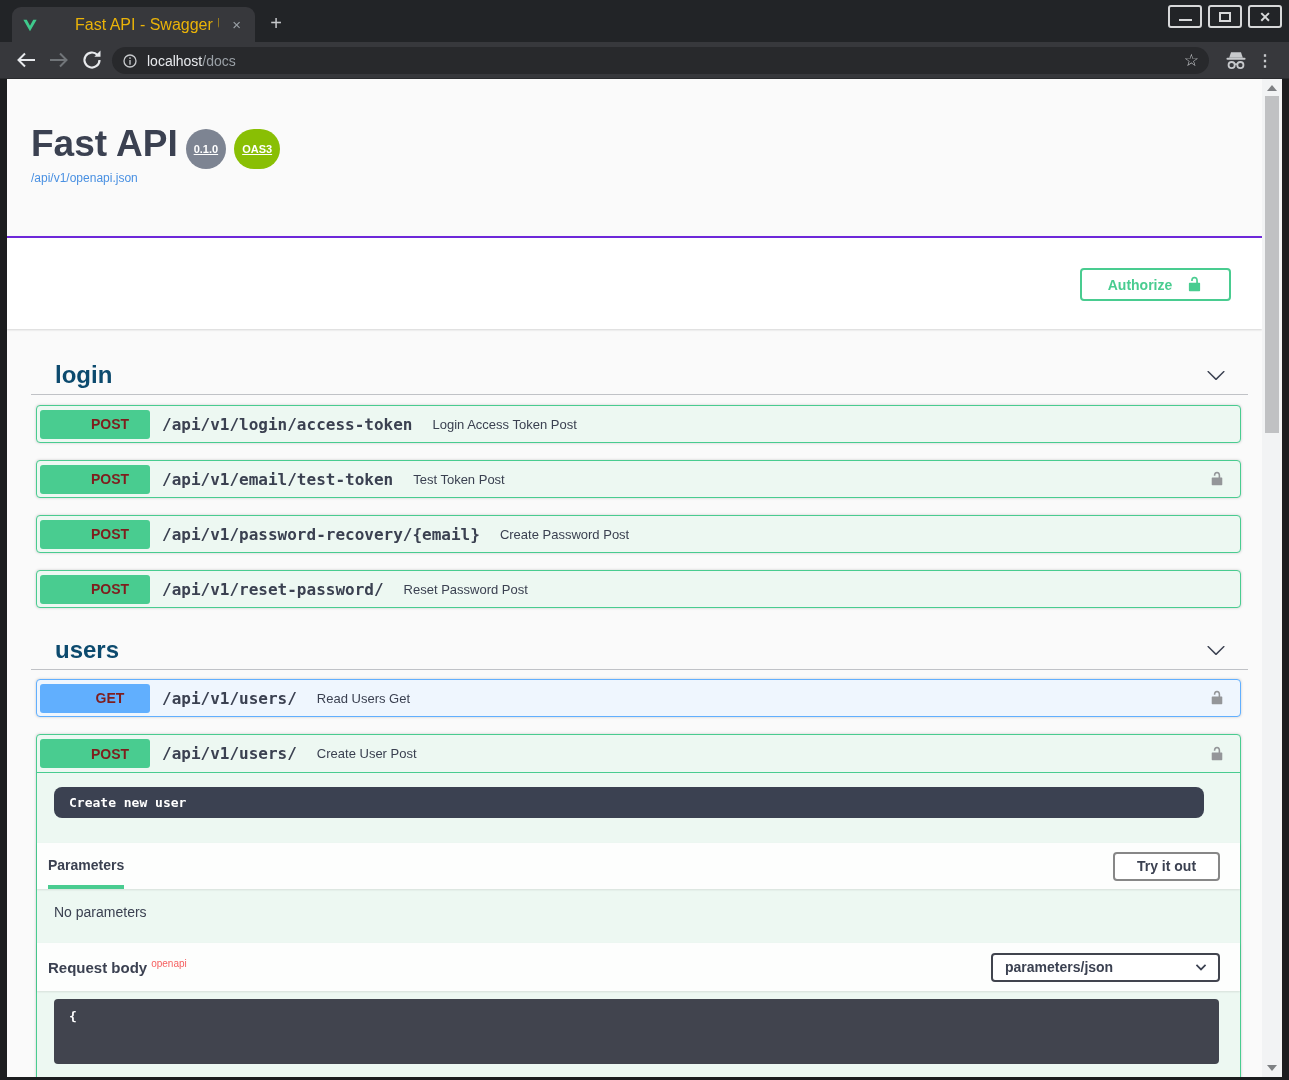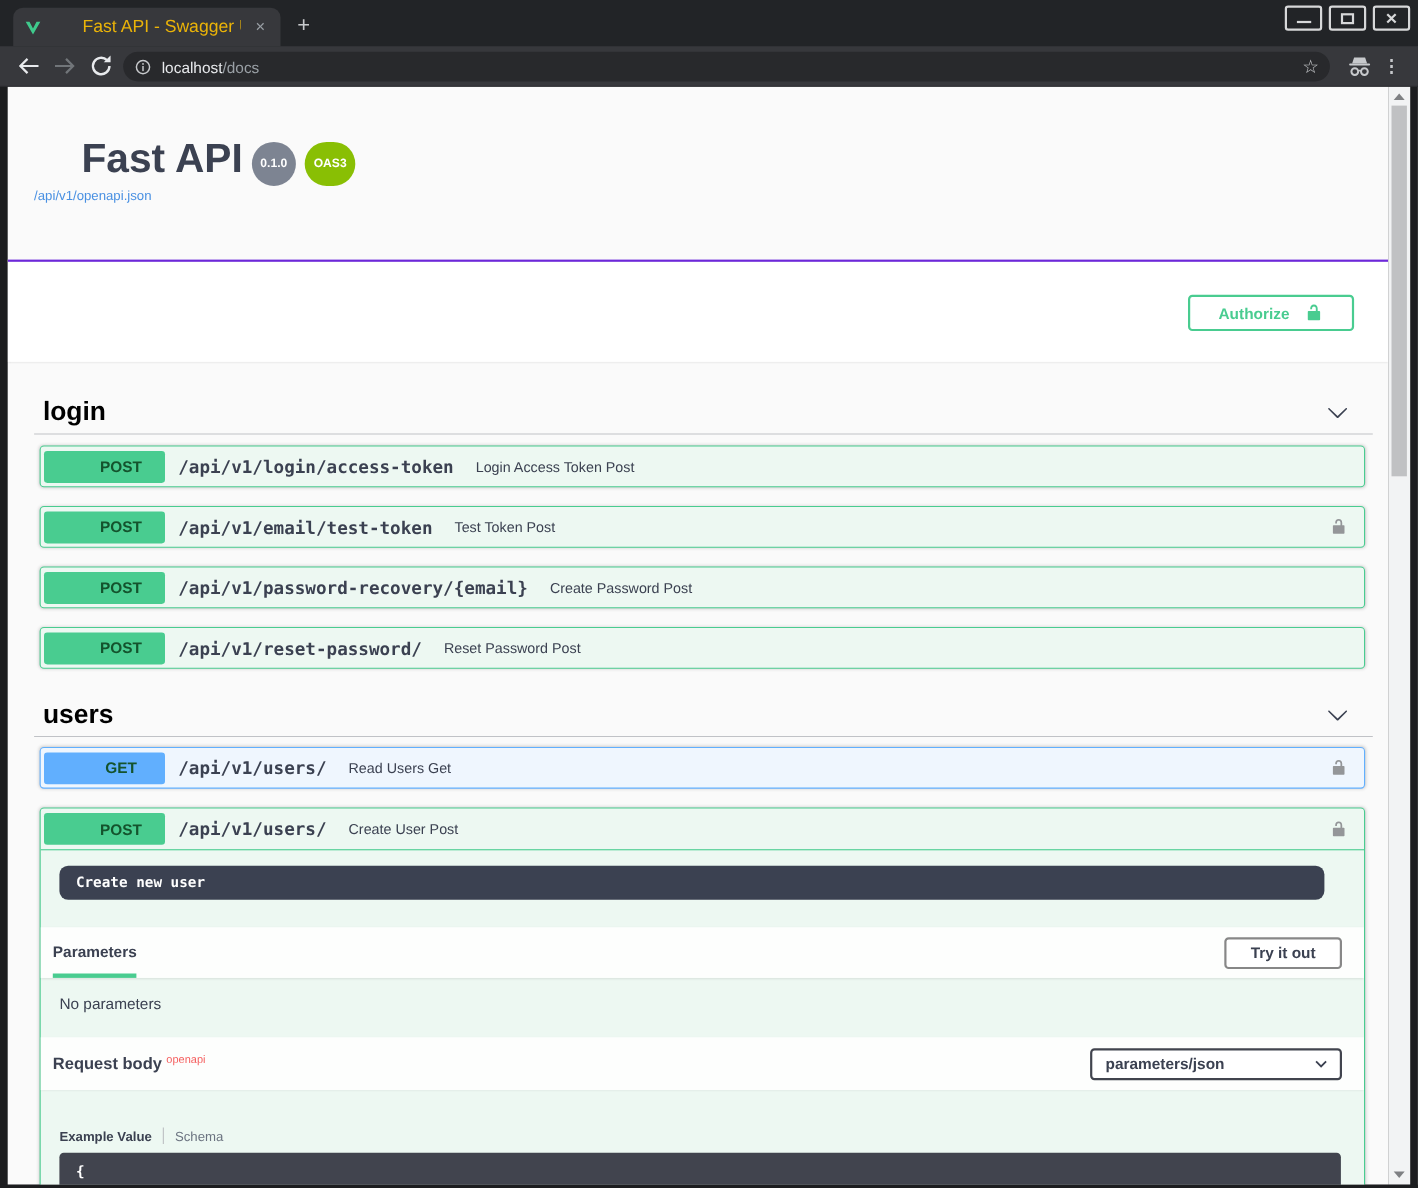--- a/index.html
+++ b/index.html
@@ -51,48 +51,48 @@
 
   .vscroll { position:absolute; left:1262px; top:79px; width:20px; bottom:3px; background:#f2f3f4; }
   .vthumb { position:absolute; left:3px; top:17px; width:14px; height:337px; background:#c0c1c3; }
   .scroll-arrow { position:absolute; left:5px; width:0; height:0;
     border-left:5px solid transparent; border-right:5px solid transparent; }
   .arrow-up { top:6px; border-bottom:6px solid #7e8083; }
   .arrow-down { bottom:6px; border-top:6px solid #7e8083; }
 
   
   .sw-title-row { position:absolute; top:46px; left:24px; display:flex; align-items:flex-start; }
-  .sw-title { font-size:37px; font-weight:bold; color:#3b4151; line-height:1;margin-left:43px; }
+  .sw-title { font-size:37px; font-weight:bold; color:#3b4151; line-height:1; }
   .badge { border-radius:57px; color:#fff; font-size:11px; font-weight:bold;
-    padding:14px 8px; margin-left:8px; margin-top:4px; }
+    padding:14px 8px; margin-left:8px; margin-top:4px;text-decoration:underline; }
   .badge-version { background:#7d8492; }
   .badge-oas { background:#89bf04; }
   .sw-link { position:absolute; top:92px; left:24px; font-size:12px; color:#4990e2; text-decoration:none; }
 
   .scheme { position:absolute; top:157px; left:0; width:100%; height:93px; background:#fff;
     box-shadow:0 1px 2px rgba(0,0,0,.15); border-top:2px solid #6d28d9; }
   .authorize-btn { position:absolute; right:31px; top:30px; width:151px; height:33px;
     background:#fff; border:2px solid #49cc90; border-radius:4px; color:#49cc90;
     font-size:14px; font-weight:bold; display:flex; align-items:center; justify-content:center; gap:14px; }
 
   
   .tag-header { position:absolute; left:24px; right:14px; height:40px;
     border-bottom:1px solid rgba(59,65,81,.3);
     display:flex; align-items:center; justify-content:space-between; }
-  .tag-name { font-size:24px; font-weight:bold; color:#000000; margin-left:8px; }
+  .tag-name { font-size:24px; font-weight:bold; color:#0c4a6e; margin-left:24px; }
   .tag-chevron { margin-right:22px; }
 
   
   .op-row { position:absolute; left:29px; width:1205px; height:38px;
     border-radius:4px; box-shadow:0 0 3px rgba(0,0,0,.19);
     display:flex; align-items:center; }
   .op-post { background:#edf8f2; border:1px solid #49cc90; }
   .op-get  { background:#eff6fe; border:1px solid #61affe; }
   .method-badge { width:110px; height:29px; margin-left:3px; border-radius:3px;
-    color:#14532d; font-size:14px; font-weight:bold;
+    color:#7f1d1d; font-size:14px; font-weight:bold;
     display:flex; align-items:center; justify-content:center;padding-left:30px; }
   .m-post { background:#49cc90; }
   .m-get  { background:#61affe; }
   .op-path { margin-left:12px; font-family:"DejaVu Sans Mono", monospace;
     font-size:16px; font-weight:bold; color:#3b4151; }
   .op-summary { margin-left:20px; font-size:13px; color:#3b4151; }
   .op-lock { margin-left:auto; margin-right:15px; width:16px; height:18px; }
 
   
   .op-expanded { position:absolute; left:29px; top:655px; width:1205px; height:560px;
@@ -275,25 +275,20 @@
         <span>Request body</span><span class="required-sup">openapi</span>
       </div>
       <div class="ct-select">
         <span>parameters/json</span>
         <svg width="14" height="14" viewBox="0 0 20 20">
           <path fill="none" stroke="#3b4151" stroke-width="2.4" d="M3.5 7 10 13.5 16.5 7"></path>
         </svg>
       </div>
     </div>
 
-    <div class="model-tabs">
-      <span class="mtab-active">Example Value</span>
-      <span class="mtab-divider"></span>
-      <span class="mtab">Schema</span>
-    </div>
 
     <div class="code-block">
       <span>{</span>
     </div>
   </div>
 
 </div>
 
 <div class="vscroll">
   <div class="scroll-arrow arrow-up"></div>

